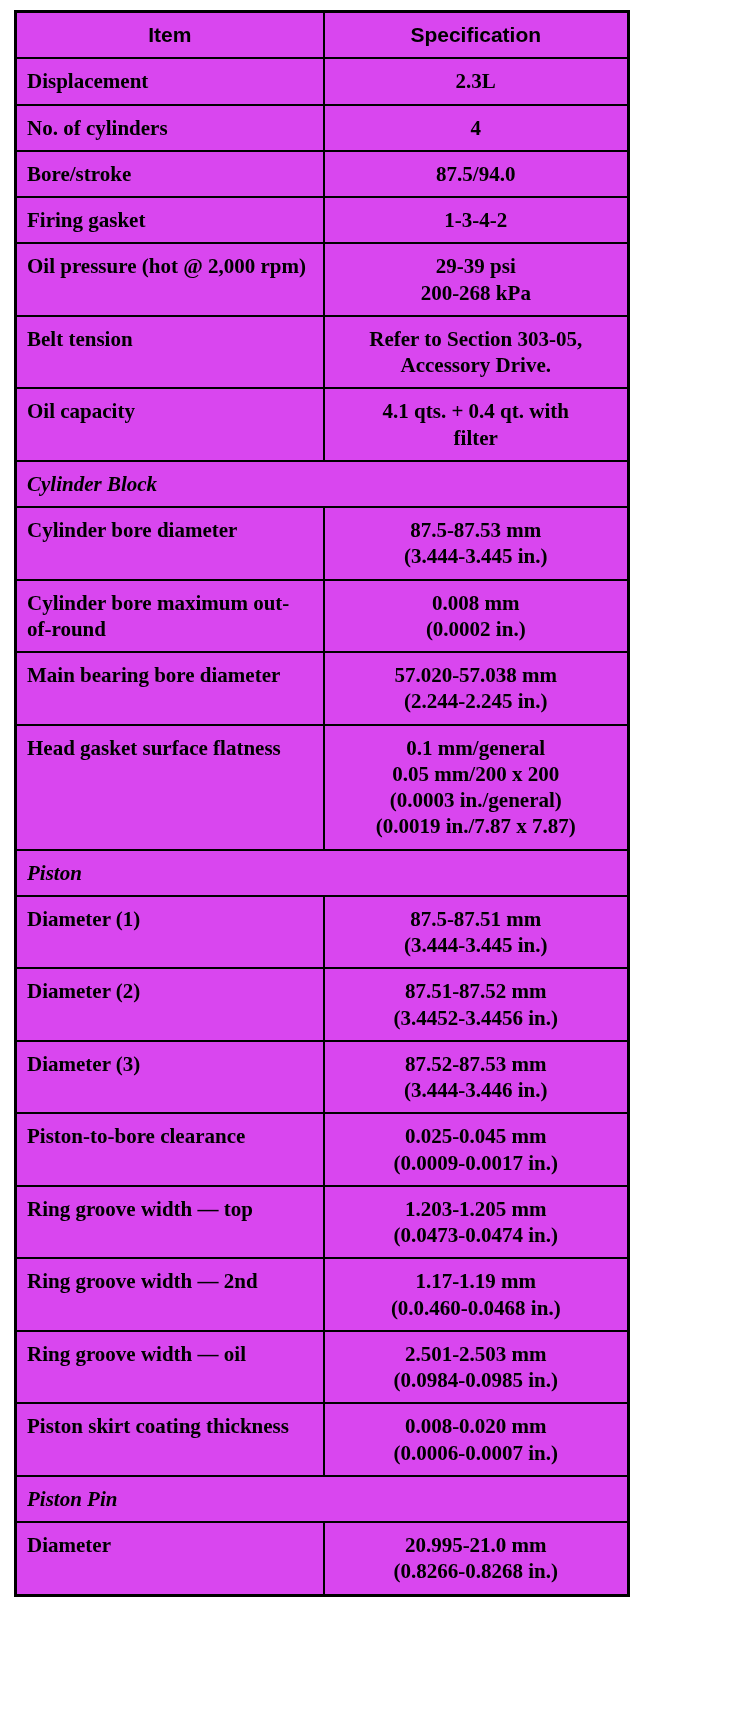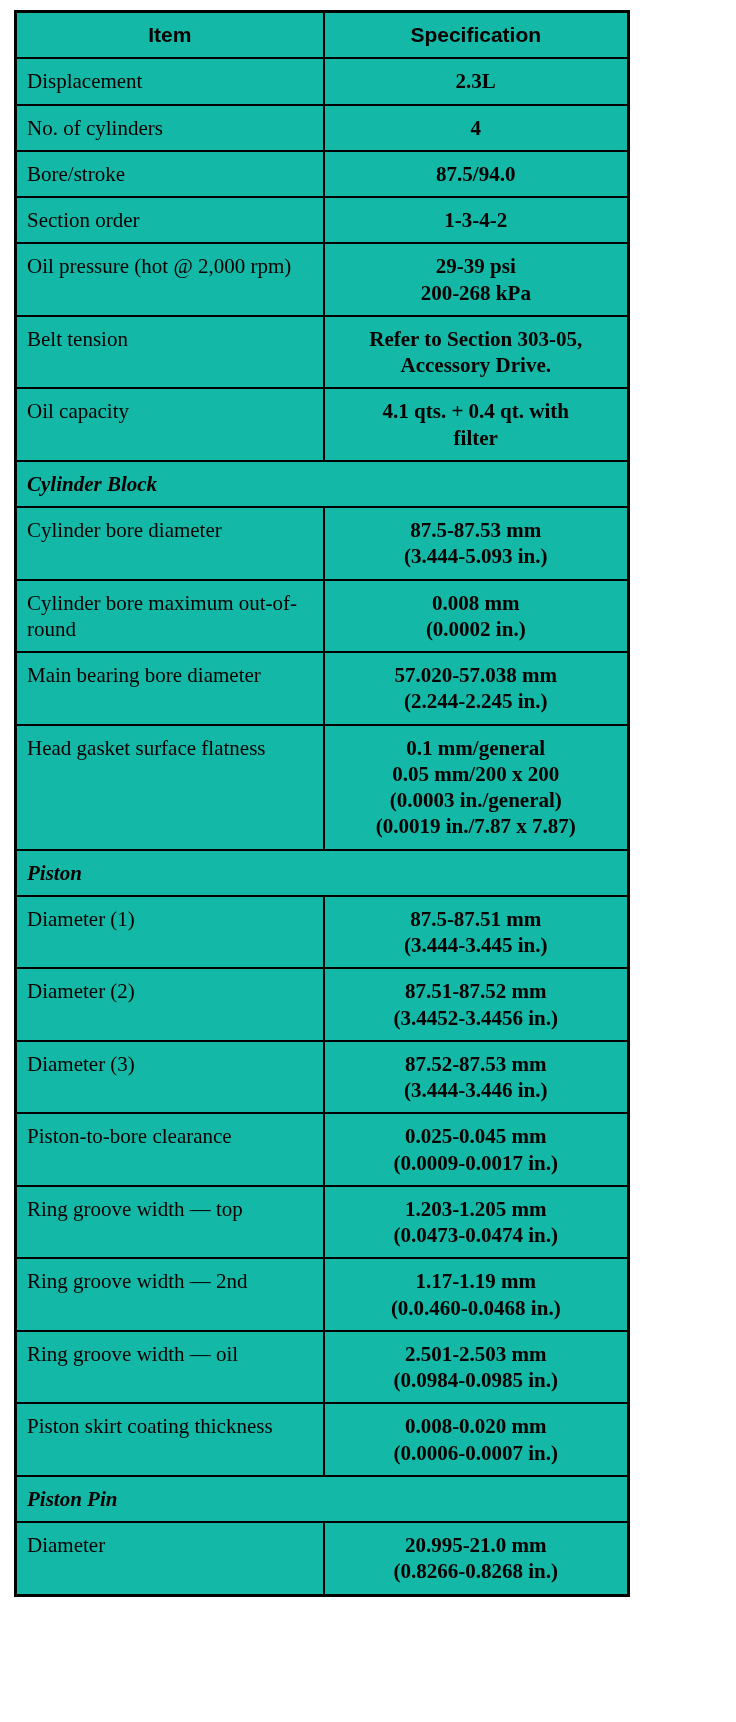--- a/index.html
+++ b/index.html
@@ -14,40 +14,41 @@
     color: #000000;
   }
   .page {
     padding: 10px 0 0 14px;
   }
   table.spec-table {
     border-collapse: collapse;
     width: 613px;
     table-layout: fixed;
     border: 3px solid #000;
-    background: #14b8a6;
+    background: #d946ef;
   }
   table.spec-table col.col-item  { width: 308px; }
   table.spec-table col.col-spec  { width: 305px; }
   table.spec-table td, table.spec-table th {
     border: 2px solid #000;
     padding: 9px 10px;
     vertical-align: top;
     font-size: 21px;
     line-height: 1.25;
   }
   th.col-header {
     font-family: "Liberation Sans", sans-serif;
     font-weight: bold;
     text-align: center;
     font-size: 22px;
     padding: 7px 10px;
   }
   td.item {
     text-align: left;
+    font-weight: bold;
   }
   td.spec {
     text-align: center;
     white-space: pre-line;
     font-weight: bold;
   }
   td.section {
     font-weight: bold;
     text-align: left;
     font-size: 22px;
@@ -77,21 +78,21 @@
         </tr>
         <tr>
           <td class="item">No. of cylinders</td>
           <td class="spec">4</td>
         </tr>
         <tr>
           <td class="item">Bore/stroke</td>
           <td class="spec">87.5/94.0</td>
         </tr>
         <tr>
-          <td class="item">Section order</td>
+          <td class="item">Firing gasket</td>
           <td class="spec">1-3-4-2</td>
         </tr>
         <tr>
           <td class="item">Oil pressure (hot @ 2,000 rpm)</td>
           <td class="spec">29-39 psi
 200-268 kPa</td>
         </tr>
         <tr>
           <td class="item">Belt tension</td>
           <td class="spec">Refer to Section 303-05,
@@ -101,21 +102,21 @@
           <td class="item">Oil capacity</td>
           <td class="spec">4.1 qts. + 0.4 qt. with
 filter</td>
         </tr>
         <tr>
           <td class="section" colspan="2">Cylinder Block</td>
         </tr>
         <tr>
           <td class="item">Cylinder bore diameter</td>
           <td class="spec">87.5-87.53 mm
-(3.444-5.093 in.)</td>
+(3.444-3.445 in.)</td>
         </tr>
         <tr>
           <td class="item">Cylinder bore maximum out-of-round</td>
           <td class="spec">0.008 mm
 (0.0002 in.)</td>
         </tr>
         <tr>
           <td class="item">Main bearing bore diameter</td>
           <td class="spec">57.020-57.038 mm
 (2.244-2.245 in.)</td>

